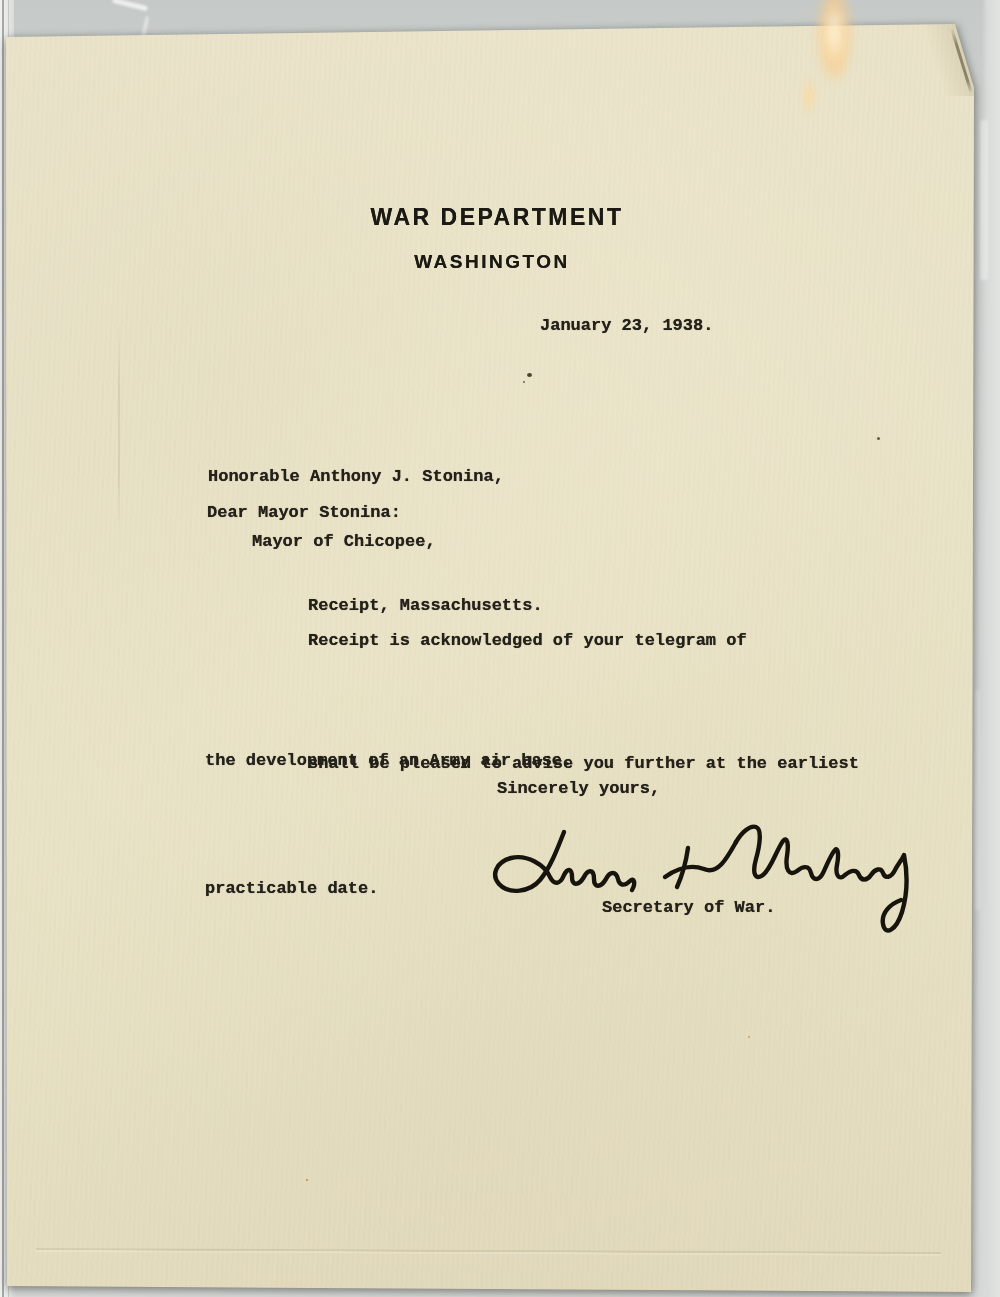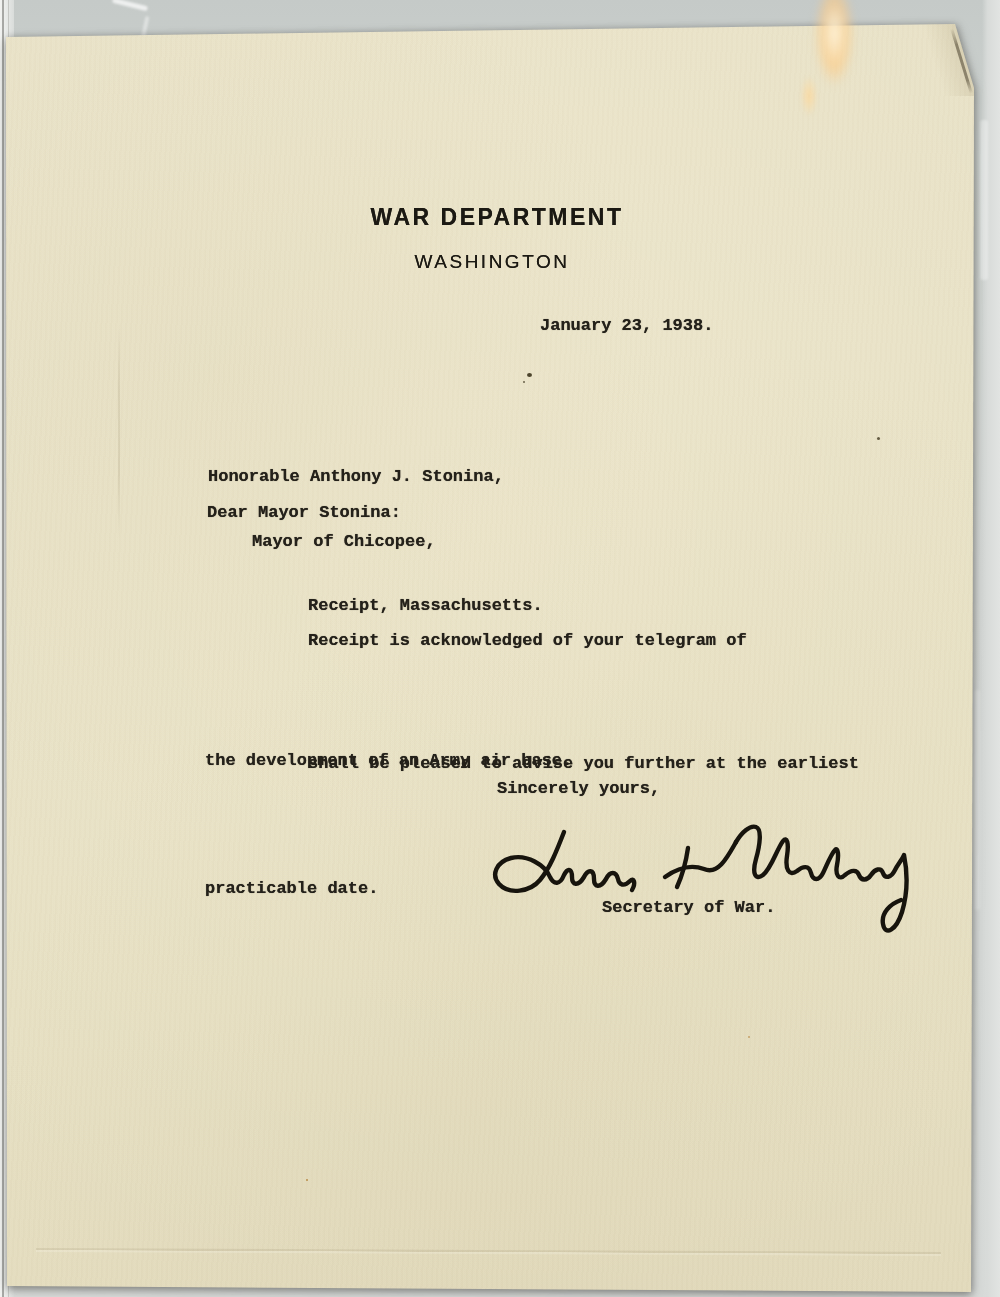--- a/index.html
+++ b/index.html
@@ -106,21 +106,21 @@
     white-space:pre;
   }
   .lh-title{
     position:absolute;left:241px;top:180px;width:500px;text-align:center;
     font-family:"Liberation Sans",sans-serif;font-weight:bold;
     font-size:23px;letter-spacing:2.5px;color:var(--letterhead-ink);
     text-shadow:0 0 0.5px rgba(27,25,19,0.9);
   }
   .lh-sub{
     position:absolute;left:236px;top:227px;width:500px;text-align:center;
-    font-family:"Liberation Sans",sans-serif;font-weight:normal;
+    font-family:"Liberation Sans",sans-serif;font-weight:bold;
     font-size:19px;letter-spacing:2.5px;color:var(--letterhead-ink);
     text-shadow:0 0 0.5px rgba(27,25,19,0.9);
   }
   .date-line{left:534px;top:292px;}
   .address-block{left:202px;top:399px;line-height:21.5px;}
   .address-block .l2{padding-left:44px;}
   .address-block .l3{padding-left:100px;}
   .salutation{left:201px;top:479px;}
   .para{line-height:40px;}
   .para div:first-child{padding-left:103px;}

